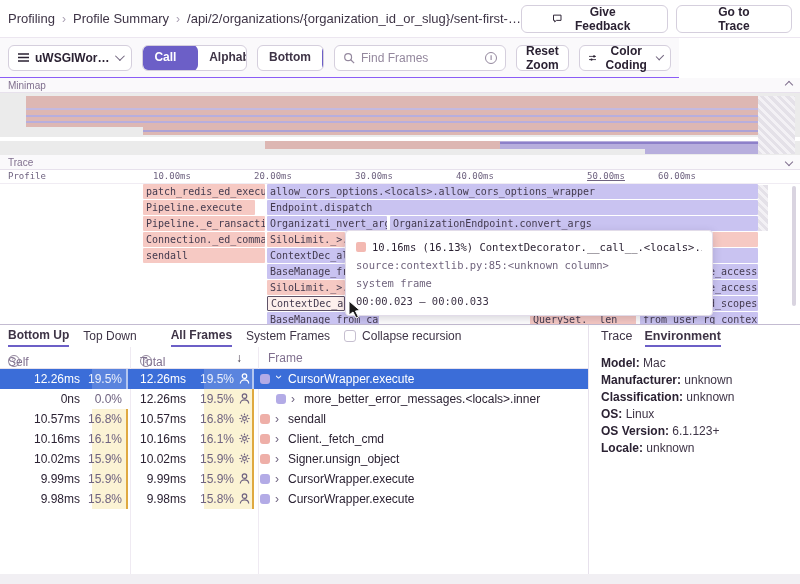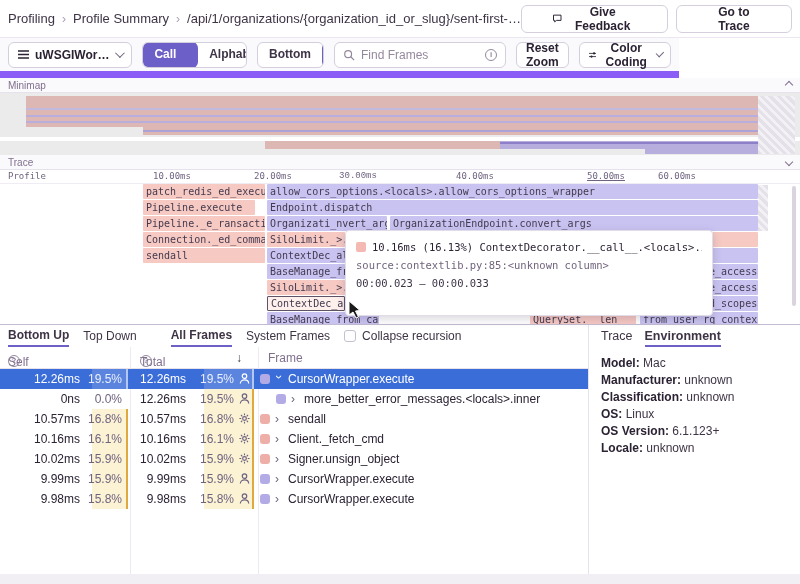--- a/index.html
+++ b/index.html
@@ -7,21 +7,21 @@
   .app { position:relative; width:800px; height:584px; background:#fff; overflow:hidden; font-size:12px; color:#2b2233; }
 
   
   .topbar { position:absolute; left:0; top:0; width:800px; height:38px; background:#fff; border-bottom:1px solid #ece6f0; display:flex; align-items:center; padding:0 8px; }
   .crumbs { display:flex; align-items:center; gap:7px; font-size:13px; color:#3e3446; white-space:nowrap; }
   .crumb-sep { color:#a99fb3; font-size:12px; }
   .topbar-buttons { margin-left:auto; display:flex; gap:8px; }
   .btn { display:flex; align-items:center; gap:6px; height:28px; padding:0 30px; background:#fff; border:1px solid #d5cfdd; border-radius:6px; font-size:12px; font-weight:700; color:#2b2233; cursor:pointer; }
 
   
-  .toolbar { position:absolute; left:0; top:38px; width:679px; height:40px; background:#faf9fb; border-bottom:7px solid #8b5cf6; display:flex; align-items:center; padding:0 8px; gap:10px; }
+  .toolbar { position:absolute; left:0; top:38px; width:679px; height:40px; background:#faf9fb; border-bottom:1px solid #8b5cf6; display:flex; align-items:center; padding:0 8px; gap:10px; }
   .tb-btn { display:flex; align-items:center; gap:6px; height:26px; padding:0 9px; background:#fff; border:1px solid #d5cfdd; border-radius:6px; font-size:12px; font-weight:700; color:#2b2233; }
   .seg { display:flex; align-items:center; height:26px; background:#fff; border:1px solid #d5cfdd; border-radius:6px; overflow:hidden; }
   .seg-item { height:26px; line-height:25px; padding:0 11px; font-size:12px; font-weight:700; color:#3e3446; border-radius:6px; }
   .seg-item.active { background:#6C5FC7; color:#fff; }
   .search { display:flex; align-items:center; gap:6px; height:26px; width:172px; background:#fff; border:1px solid #d5cfdd; border-radius:6px; padding:0 8px; }
   .search input { border:none; outline:none; flex:1; font-size:12px; color:#ec4899; font-family:"Liberation Sans",sans-serif; min-width:0; background:transparent; }
   .search input::placeholder { color:#94889e; }
   .chev { width:7px; height:7px; border-right:1.5px solid #71657e; border-bottom:1.5px solid #71657e; transform:rotate(45deg) translateY(-2px); display:inline-block; }
   .info-circ { width:12px; height:12px; border:1px solid #94889e; border-radius:50%; color:#94889e; font-size:8px; line-height:10px; text-align:center; font-weight:700; flex:none; display:inline-block; }
 
@@ -93,21 +93,21 @@
 <body>
 
 <div class="app">
 
   <div class="topbar">
     <div class="crumbs">
       <span>Profiling</span>
       <span class="crumb-sep">›</span>
       <span>Profile Summary</span>
       <span class="crumb-sep">›</span>
-      <span>/api/1/organizations/{organization_id_or_slug}/sent-first-…</span>
+      <span>/api/2/organizations/{organization_id_or_slug}/sent-first-…</span>
     </div>
     <div class="topbar-buttons">
       <button class="btn">
         <svg width="13" height="13" viewBox="0 0 14 14">
             <path d="M2 2.5h10v7H6l-2.5 2v-2H2z" fill="none" stroke="#2b2233" stroke-width="1.3"></path>
           </svg>
         <span>Give Feedback</span>
       </button>
       <button class="btn">
         <span>Go to Trace</span>
@@ -174,21 +174,21 @@
   </div>
 
   <div class="sec-head" style="top:155px;">
     <span>Trace</span>
     <span class="sec-chev" style="transform:rotate(45deg);"></span>
   </div>
   <div class="ruler">
     <span class="profile-lbl">Profile</span>
   <span class="tick" style="left: 142px;">10.00ms</span>
       <span class="tick" style="left: 243px;">20.00ms</span>
-      <span class="tick" style="left: 328px; font-family: Liberation Mono, monospace;">30.00ms</span>
+      <span class="tick" style="left: 344px;">30.00ms</span>
       <span class="tick" style="left: 445px;">40.00ms</span>
       <span class="tick" style="left: 576px; text-decoration: underline;">50.00ms</span>
       <span class="tick" style="left: 647px;">60.00ms</span>
     </div>
   <div class="flame">
       <div class="fseg pink" style="left: 143px; top: 0px; width: 122px;">patch_redis_ed_execute</div>
       <div class="fseg purple" style="left: 267px; top: 0px; width: 491px;">allow_cors_options.&lt;locals&gt;.allow_cors_options_wrapper</div>
       <div class="fseg pink" style="left: 143px; top: 16px; width: 112px;">Pipeline.execute</div>
       <div class="fseg purple" style="left: 267px; top: 16px; width: 491px;">Endpoint.dispatch</div>
       <div class="fseg pink" style="left: 143px; top: 32px; width: 122px;">Pipeline._e_ransaction</div>
@@ -213,20 +213,21 @@
     </div>
   <div class="hatch" style="left:758px;top:185px;width:10px;height:46px;"></div>
   <div class="vscroll"></div>
 
   <div class="tooltip">
     <div class="tl">
         <span class="tt-swatch"></span>
         <span>10.16ms (16.13%) ContextDecorator.__call__.&lt;locals&gt;.inner</span>
       </div>
     <div class="tl tt-dim">source:contextlib.py:85:&lt;unknown column&gt;</div>
+    <div class="tl tt-dim">system frame</div>
     <div class="tl" style="color:#3d3346;">00:00.023 — 00:00.033</div>
   </div>
 
   <svg class="cursor" style="left:348px;top:300px;" width="14" height="20" viewBox="0 0 14 20">
     <path d="M1 1 L1 15 L5 12 L8 18 L10.5 17 L7.5 11 L12 10.5 Z" fill="#1a1a1a" stroke="#fff" stroke-width="1"></path>
   </svg>
 
   <div class="bpanel">
     <div class="tabrow">
       <span class="tab active">Bottom Up</span>

